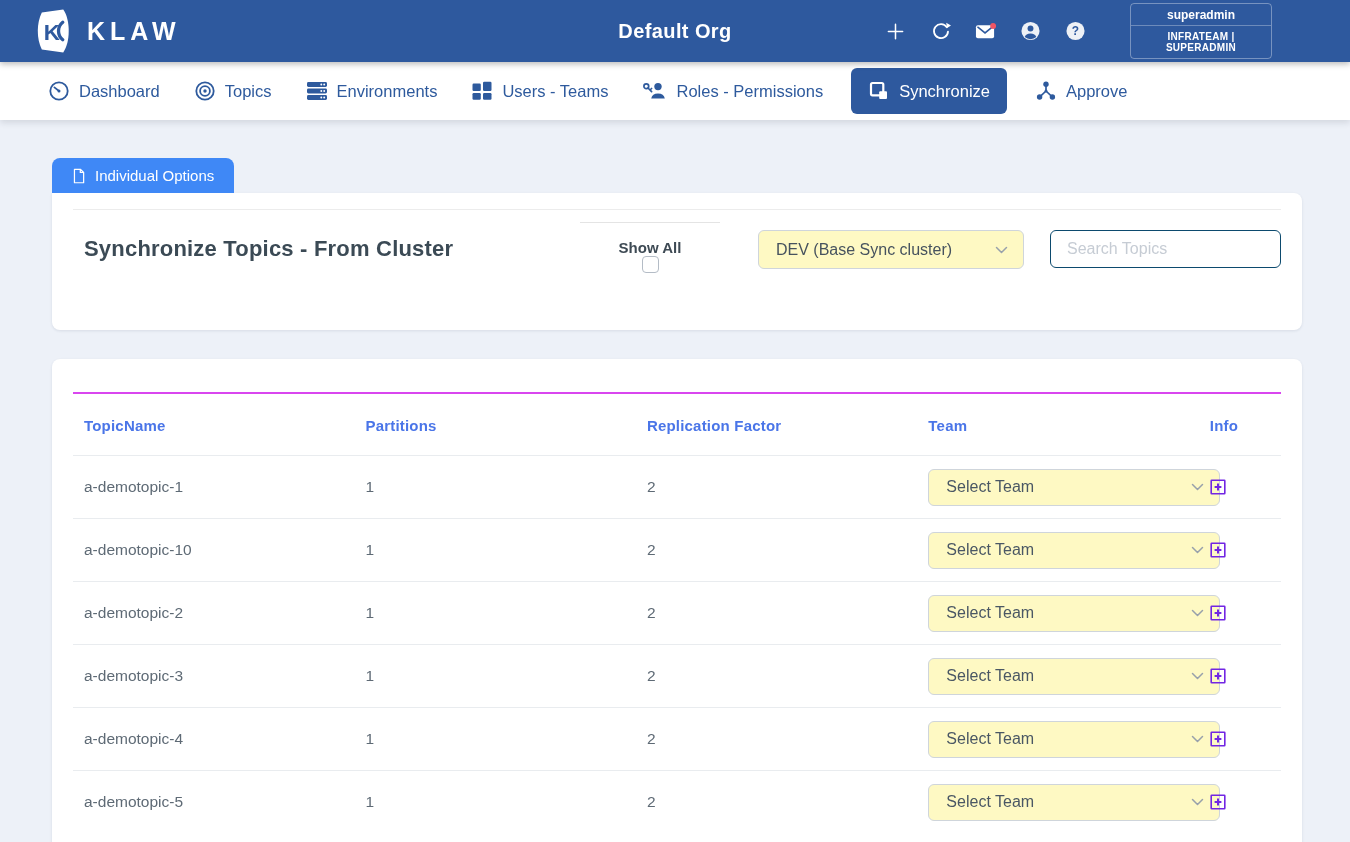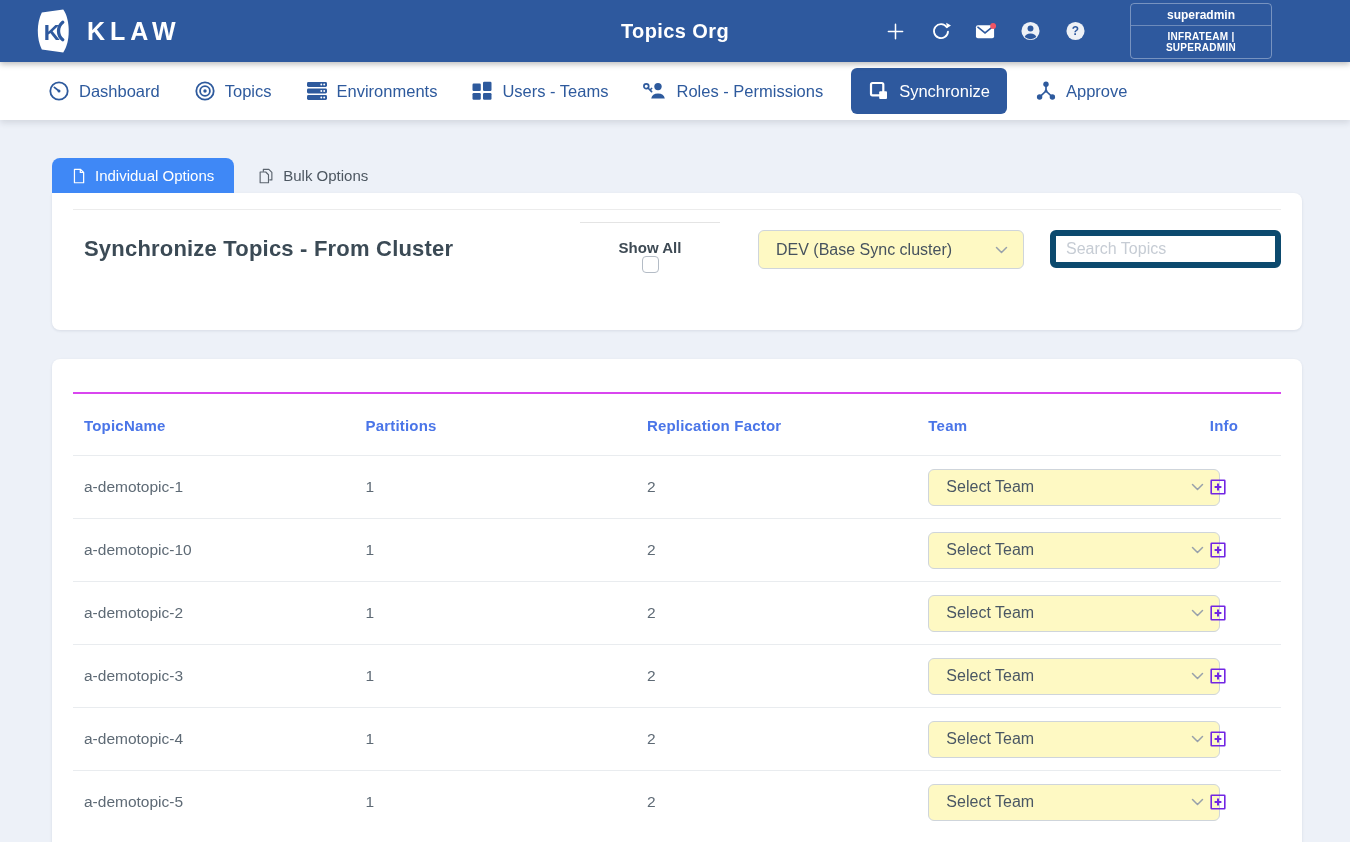--- a/index.html
+++ b/index.html
@@ -50,22 +50,22 @@
   .showall-group { width:140px; margin-right:38px; margin-top:-8px; border-top:1px solid #e4e4e4;
                    padding-top:16px; display:flex; align-items:center; justify-content:space-between;flex-direction:column; }
   .showall-label { font-size:15px; font-weight:600; color:#3e4a54; }
   input.checkbox { appearance:none; -webkit-appearance:none; width:17px; height:17px;
                    border:1px solid #b4bcc6; border-radius:4px; background:#fff; cursor:pointer; }
   .select { border:1px solid #cfd5db; border-radius:6px; background:#fef9c3; display:flex;
             align-items:center; padding:0 15px 0 17px; cursor:pointer; }
   .cluster-select { width:266px; height:39px; margin-right:26px; }
   .select-value { font-size:16px; color:#46525e; }
   .select .chev { margin-left:auto; display:inline-flex; }
-  .search-input { width:231px; height:38px; border:6px solid #0c4a6e; border-radius:6px;
-                  padding:0 10px; font-size:16px; color:#46525e; outline:none;
+  .search-input { width:231px; height:38px; border:1px solid #0c4a6e; border-radius:6px;
+                  padding:0 16px; font-size:16px; color:#46525e; outline:none;
                   font-family:"Liberation Sans", sans-serif; }
   .search-input::placeholder { color:#c6ccd4; }
 
   
   .card.table-card { margin-top:29px; padding:33px 21px 24px; height:520px; }
   table { width:100%; border-collapse:collapse; table-layout:fixed; }
   thead tr { border-top:2px solid #d946ef; }
   th { text-align:left; font-size:15px; font-weight:700; color:#4a75e8;
        padding:23px 0 21px 11px; letter-spacing:.2px; }
   tbody tr { border-top:1px solid #e9ecef; height:63px; }
@@ -82,21 +82,21 @@
     <span style="display:inline-flex;">
       <svg width="37" height="44" viewBox="0 0 38 44">
         <path d="M7 3 L29 0 C36.5 10 36.5 34 29 44 L7 41 C1.5 30 1.5 14 7 3 Z" fill="#ffffff"></path>
         <text x="9" y="31.5" font-size="23" font-weight="bold" fill="#2e599e" font-family="Liberation Sans, sans-serif">K</text>
         <path d="M28.5 13 a11.5 11.5 0 0 0 0 18" stroke="#2e599e" stroke-width="3.4" fill="none" stroke-linecap="round"></path>
       </svg>
     </span>
     <span class="brand-name">KLAW</span>
   </div>
 
-  <div class="org-title">Topics Org</div>
+  <div class="org-title">Default Org</div>
 
   <div class="topbar-actions">
     <span class="icon-btn">
       <svg viewBox="0 0 20 20" width="19" height="19">
           <path d="M10 2.5v15M2.5 10h15" stroke="#fff" stroke-width="1.6" stroke-linecap="round"></path>
         </svg>
     </span>
     <span class="icon-btn">
       <svg viewBox="0 0 20 20" width="20" height="20" fill="none">
         <path d="M15.8 6.2 A7 7 0 1 0 17 10.6" stroke="#fff" stroke-width="1.8" stroke-linecap="round"></path>
@@ -227,29 +227,20 @@
 
   <div class="tabs">
     <div class="tab active">
       <span class="tab-icon">
         <svg viewBox="0 0 16 18" width="14" height="16" fill="none" stroke="#fff" stroke-width="1.4">
           <path d="M2.8 1.3 h6.7 L13.3 5 V16.7 H2.8 Z" stroke-linejoin="round"></path>
           <path d="M9.5 1.3 V5 H13.3"></path>
         </svg>
       </span>
       <span>Individual Options</span>
-    </div>
-    <div class="tab inactive">
-      <span class="tab-icon">
-        <svg viewBox="0 0 18 18" width="16" height="16" fill="none" stroke="#5b646e" stroke-width="1.3">
-          <path d="M6 4.2 V1.6 H12.2 L15.6 5 V13.4 H12.8" stroke-linejoin="round"></path>
-          <path d="M2.4 4.5 H8.7 L11.8 7.6 V16.6 H2.4 Z" stroke-linejoin="round"></path>
-        </svg>
-      </span>
-      <span>Bulk Options</span>
     </div>
   </div>
 
   <section class="card panel">
     <div class="panel-row">
       <h1 class="panel-title">Synchronize Topics - From Cluster</h1>
 
       <div class="showall-group">
         <span class="showall-label">Show All</span>
         <input type="checkbox" class="checkbox" style="">

